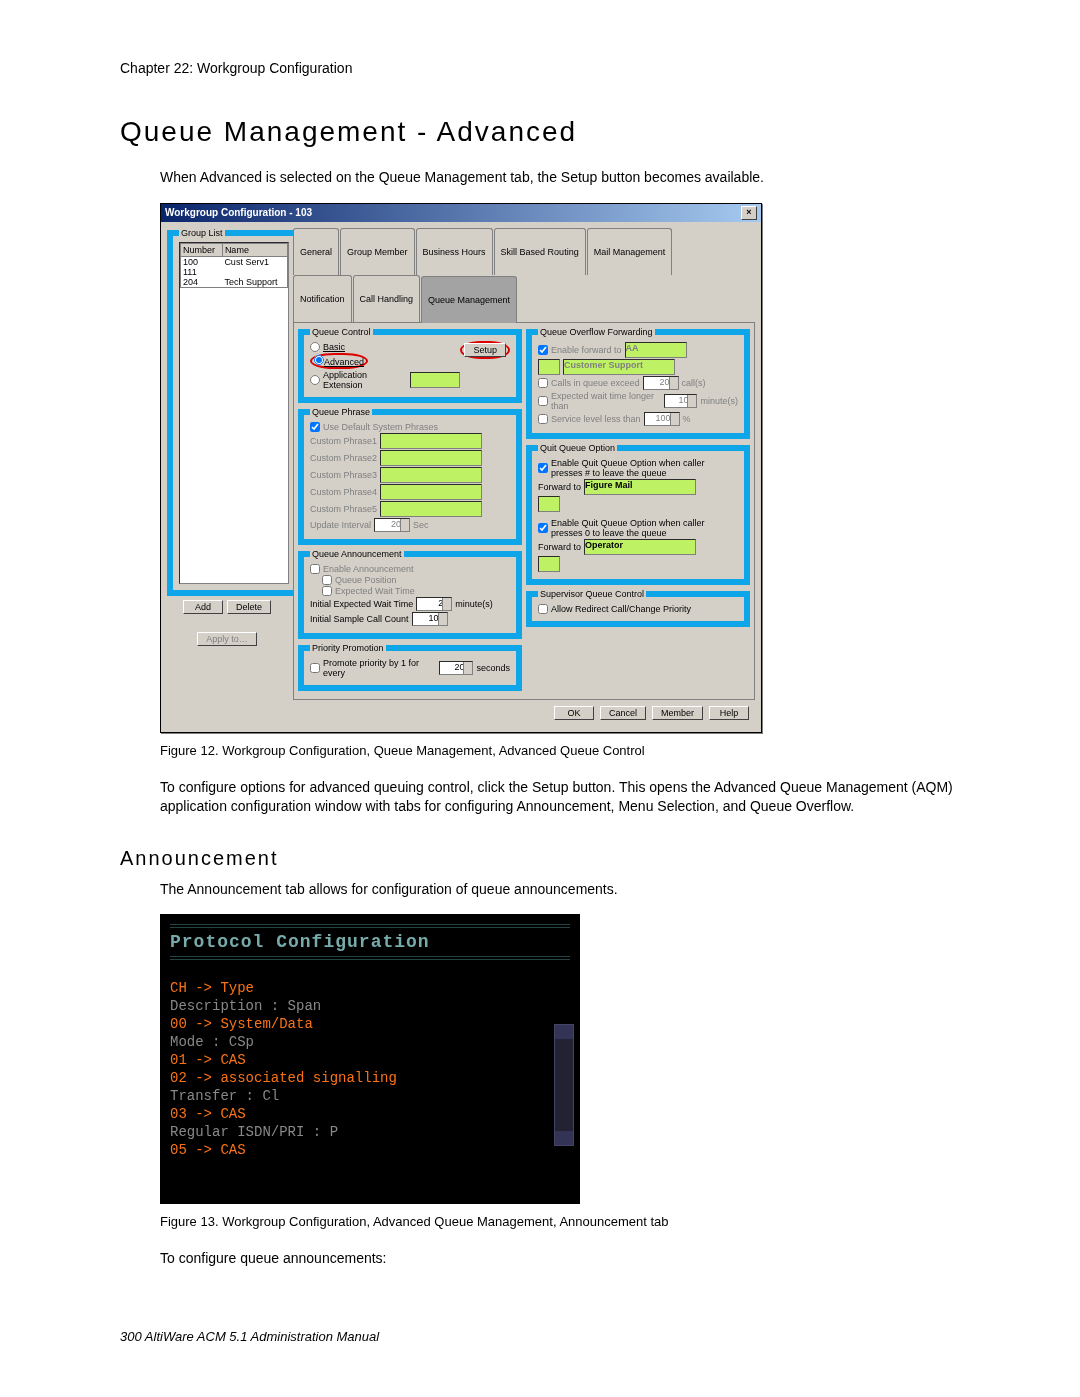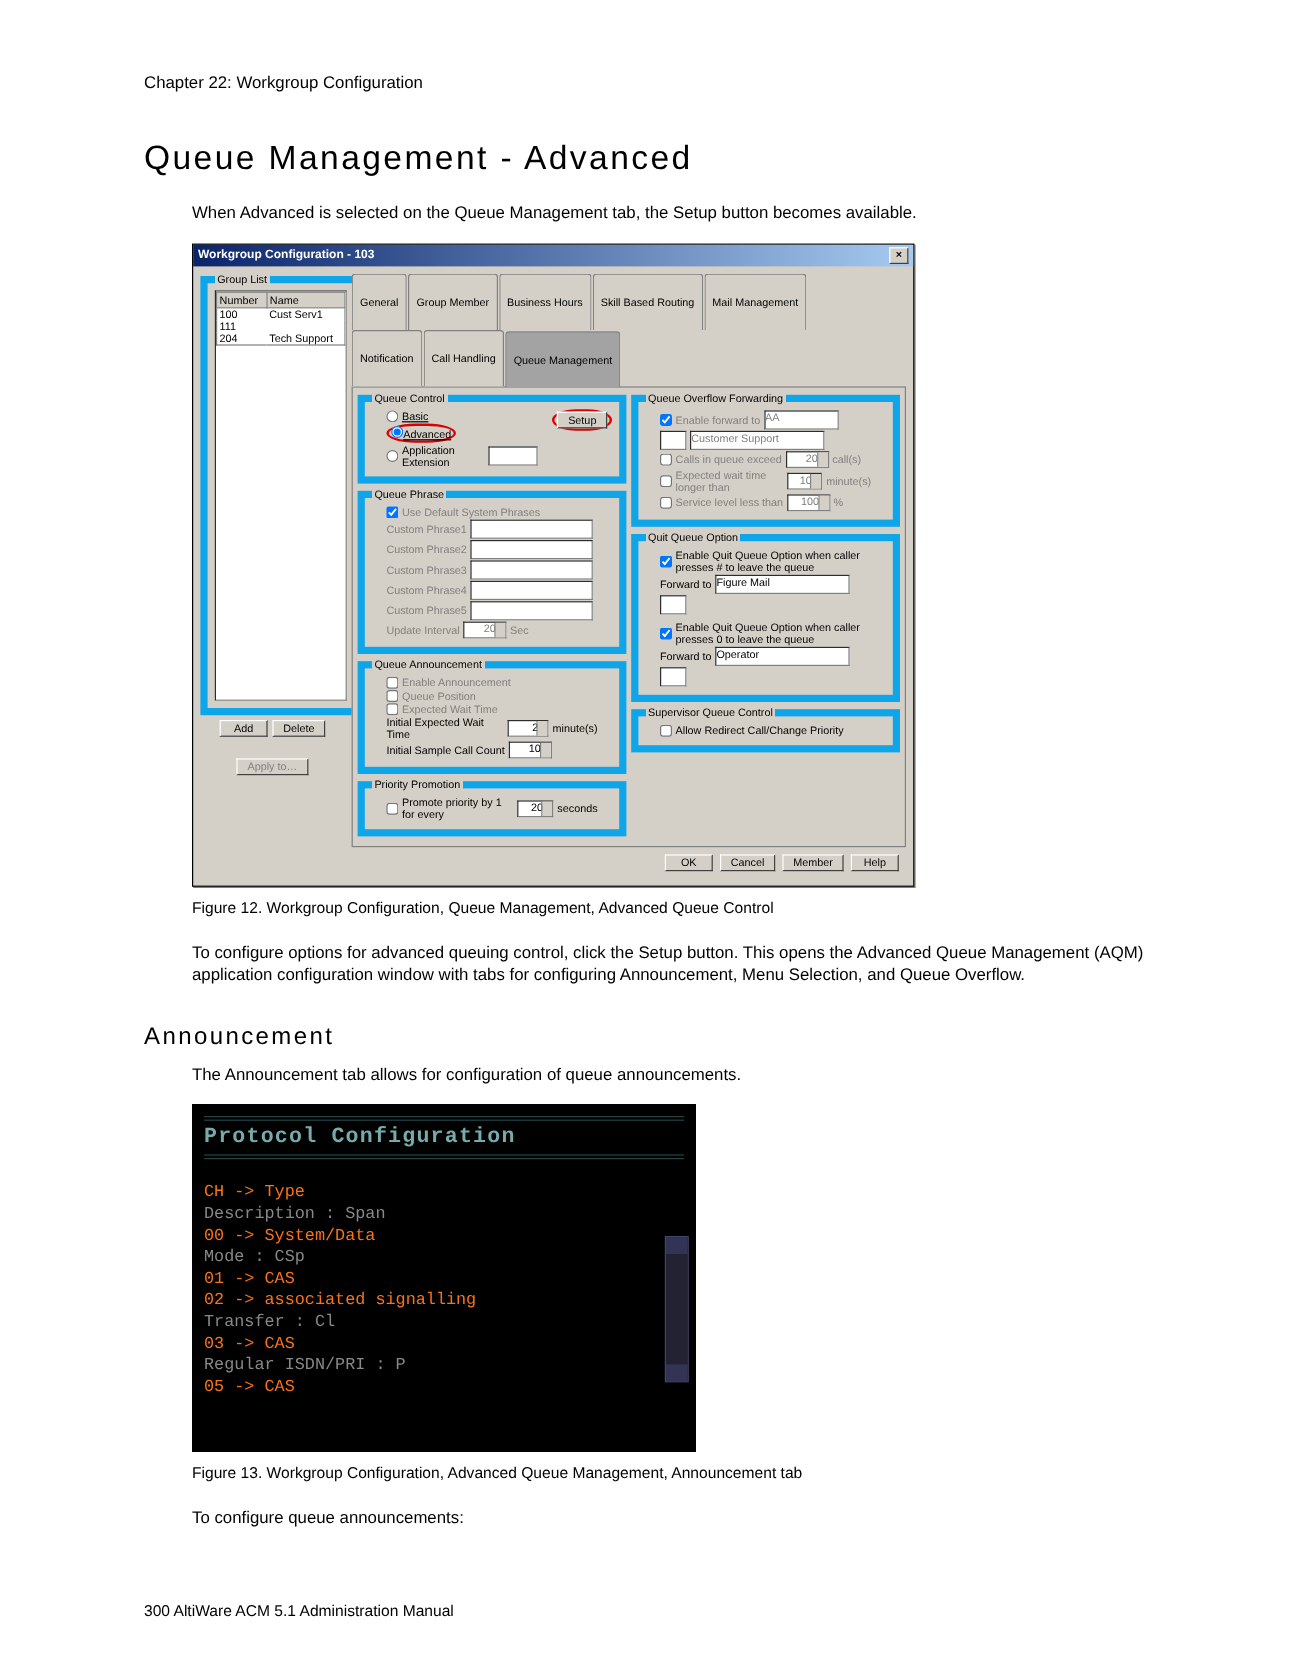--- a/index.html
+++ b/index.html
@@ -35,20 +35,21 @@
     line-height: 1.4;
   }
   .figure-caption {
     font-size: 13px;
     text-align: left;
     margin: 10px 0 20px 40px;
   }
   .footer {
     font-size: 13px;
     margin-top: 60px;
+    font-style: italic;
   }
 
   
   .dialog {
     width: 600px;
     margin-left: 40px;
     border: 1px solid #000;
     background: #d4d0c8;
     font-family: Tahoma, Arial, sans-serif;
     font-size: 9px;
@@ -157,42 +158,43 @@
   }
   .two-col {
     display: flex;
     gap: 4px;
   }
   .two-col > div { flex: 1; }
   .radio-row, .check-row {
     display: flex;
     align-items: center;
     gap: 3px;
-    margin: 1px 12px;
+    margin: 1px 0;
     font-size: 9px;
   }
   .radio-row input, .check-row input {
     margin: 0;
     width: 10px;
     height: 10px;
   }
   .u { text-decoration: underline; }
   .setup-circle {
     border: 2px solid #d00;
     border-radius: 50%/60%;
     padding: 0 2px;
     display: inline-block;
   }
   .combo {
-    background: #ffffff;
+    background: #bef264;
     border: 1px inset #808080;
     font-size: 9px;
     height: 14px;
     width: 100px;
     display: inline-block;
+    font-weight: bold;
   }
   .spin {
     background: #fff;
     border: 1px inset #808080;
     width: 26px;
     height: 12px;
     display: inline-block;
     font-size: 9px;
     text-align: right;
     padding-right: 8px;

